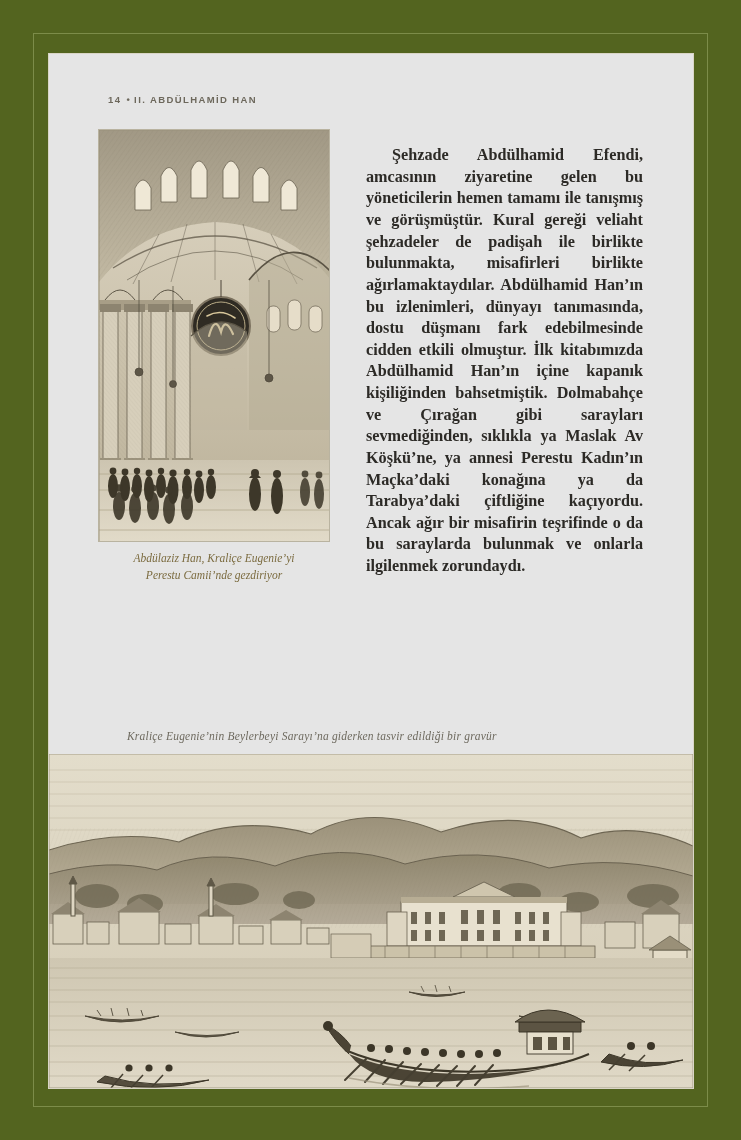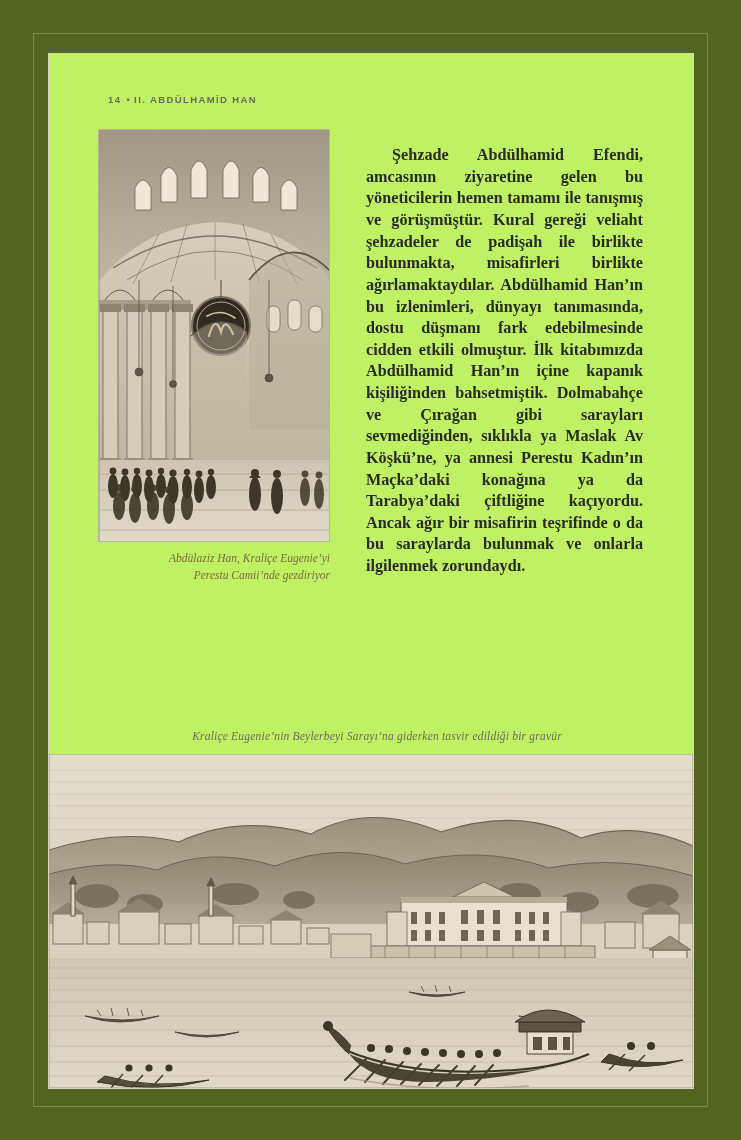--- a/index.html
+++ b/index.html
@@ -30,21 +30,21 @@
     box-sizing: border-box;
   }
 
   
   .paper {
     position: absolute;
     left: 49px;
     top: 54px;
     width: 644px;
     height: 1034px;
-    background: #bef264;
+    background: #e5e5e5;
     box-shadow: 0 0 0 1px #d9d5c6;
     overflow: hidden;
   }
 
   
   .running-head {
     position: absolute;
     left: 59px;
     top: 40px;
     font-family: "Liberation Sans", sans-serif;
@@ -75,21 +75,21 @@
     height: 413px;
     position: relative;
     overflow: hidden;
     background: #cfc7b4;
     border: 1px solid #b9b3a0;
     box-sizing: border-box;
   }
   .fig-caption {
     margin-top: 8px;
     width: 232px;
-    text-align: right;
+    text-align: center;
     font-style: italic;
     font-size: 11.5px;
     line-height: 1.5;
     color: #7b6b3f;
   }
 
   .col-text {
     position: absolute;
     left: 268px;
     top: 0;
@@ -102,21 +102,20 @@
     hyphens: manual;
     font-weight: bold;
   }
 
   
   .wide-caption {
     position: absolute;
     left: 78px;
     top: 676px;
     width: 500px;
-    text-align: center;
     font-style: italic;
     font-size: 11.5px;
     color: #6e6a5f;
     letter-spacing: .2px;
   }
   .fig-wide {
     position: absolute;
     left: 0px;
     top: 700px;
     width: 644px;

